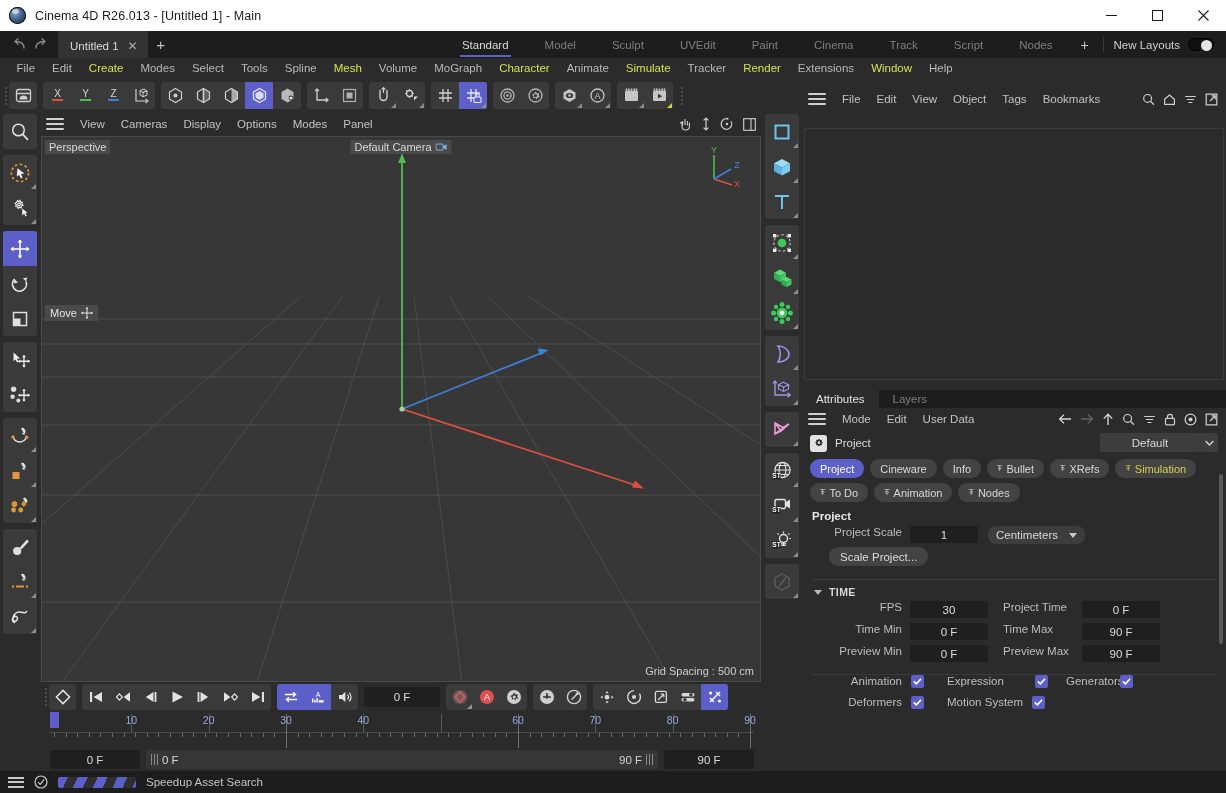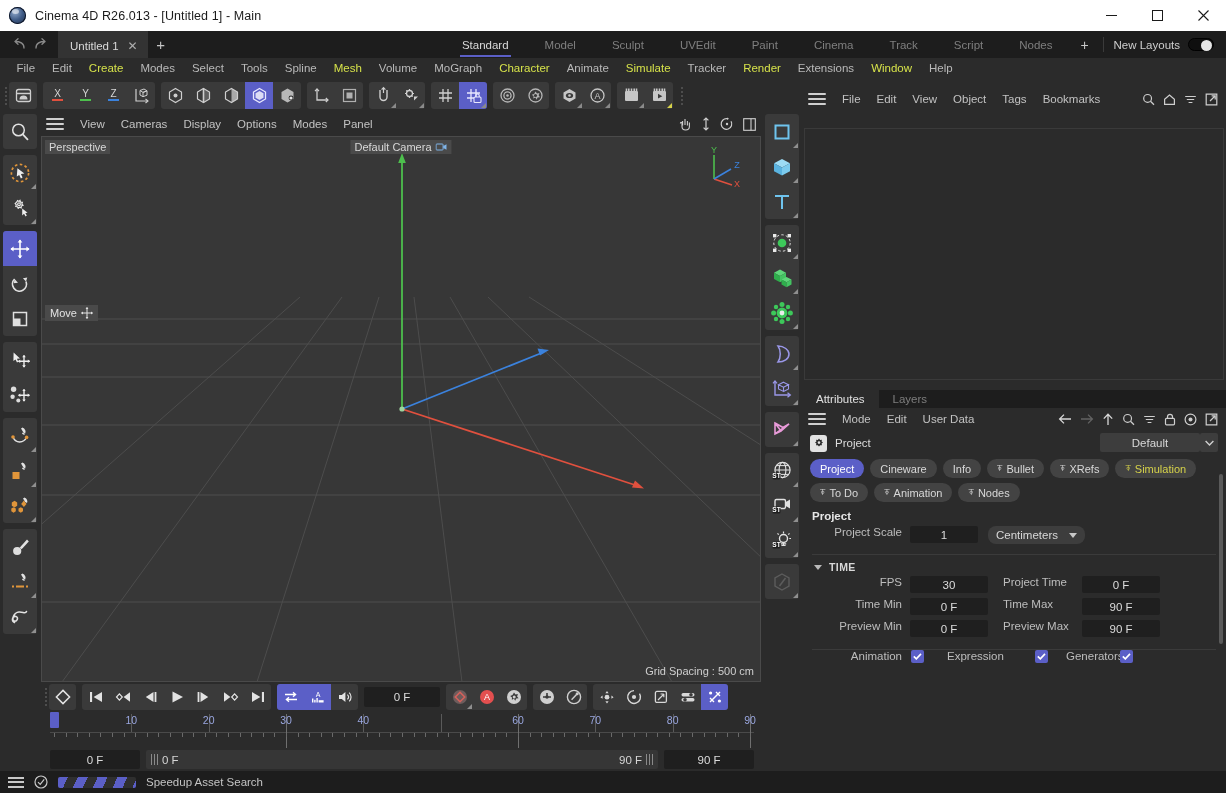--- a/index.html
+++ b/index.html
@@ -1009,20 +1009,23 @@
 
       <div class="attr-row">
         <div class="attr-lbl" style="width:90px">Project Scale</div>
         <div class="numfield" style="width:68px; margin-left:8px;">1</div>
         <div class="combo" style="width:97px; margin-left:10px; justify-content:space-between;">
           <span>Centimeters</span>
           <span class="ca"></span>
         </div>
       </div>
 
+      <div class="attr-row" style="padding-left:25px; height:25px;">
+        <div class="pillbtn">Scale Project...</div>
+      </div>
 
       <div class="divider"></div>
 
       <div class="group-head">
         <span class="carat"></span>
         <span class="gt">TIME</span>
       </div>
 
       <div class="attr-row" style="height:22px;">
         <div class="attr-lbl" style="width:90px">FPS</div>
@@ -1053,20 +1056,34 @@
               <path d="M0.8 3.4 L3.3 5.9 L8 0.9" fill="none" stroke="#fff" stroke-width="1.6"></path>
             </svg>
           </div>
         <div class="attr-lbl" style="width:85px; text-align:left; padding-left:23px;">Expression</div>
         <div class="chk" style="margin-left:26px;">
             <svg width="9" height="7" viewBox="0 0 9 7">
               <path d="M0.8 3.4 L3.3 5.9 L8 0.9" fill="none" stroke="#fff" stroke-width="1.6"></path>
             </svg>
           </div>
         <div class="attr-lbl" style="width:72px; text-align:left; padding-left:18px;">Generators</div>
+        <div class="chk">
+            <svg width="9" height="7" viewBox="0 0 9 7">
+              <path d="M0.8 3.4 L3.3 5.9 L8 0.9" fill="none" stroke="#fff" stroke-width="1.6"></path>
+            </svg>
+          </div>
+      </div>
+      <div class="attr-row" style="height:21px;">
+        <div class="attr-lbl" style="width:90px">Deformers</div>
+        <div class="chk" style="margin-left:9px;">
+            <svg width="9" height="7" viewBox="0 0 9 7">
+              <path d="M0.8 3.4 L3.3 5.9 L8 0.9" fill="none" stroke="#fff" stroke-width="1.6"></path>
+            </svg>
+          </div>
+        <div class="attr-lbl" style="width:108px; text-align:left; padding-left:23px;">Motion System</div>
         <div class="chk">
             <svg width="9" height="7" viewBox="0 0 9 7">
               <path d="M0.8 3.4 L3.3 5.9 L8 0.9" fill="none" stroke="#fff" stroke-width="1.6"></path>
             </svg>
           </div>
       </div>
 
       <div class="attr-scroll">
           <div class="thumb"></div>
         </div>

